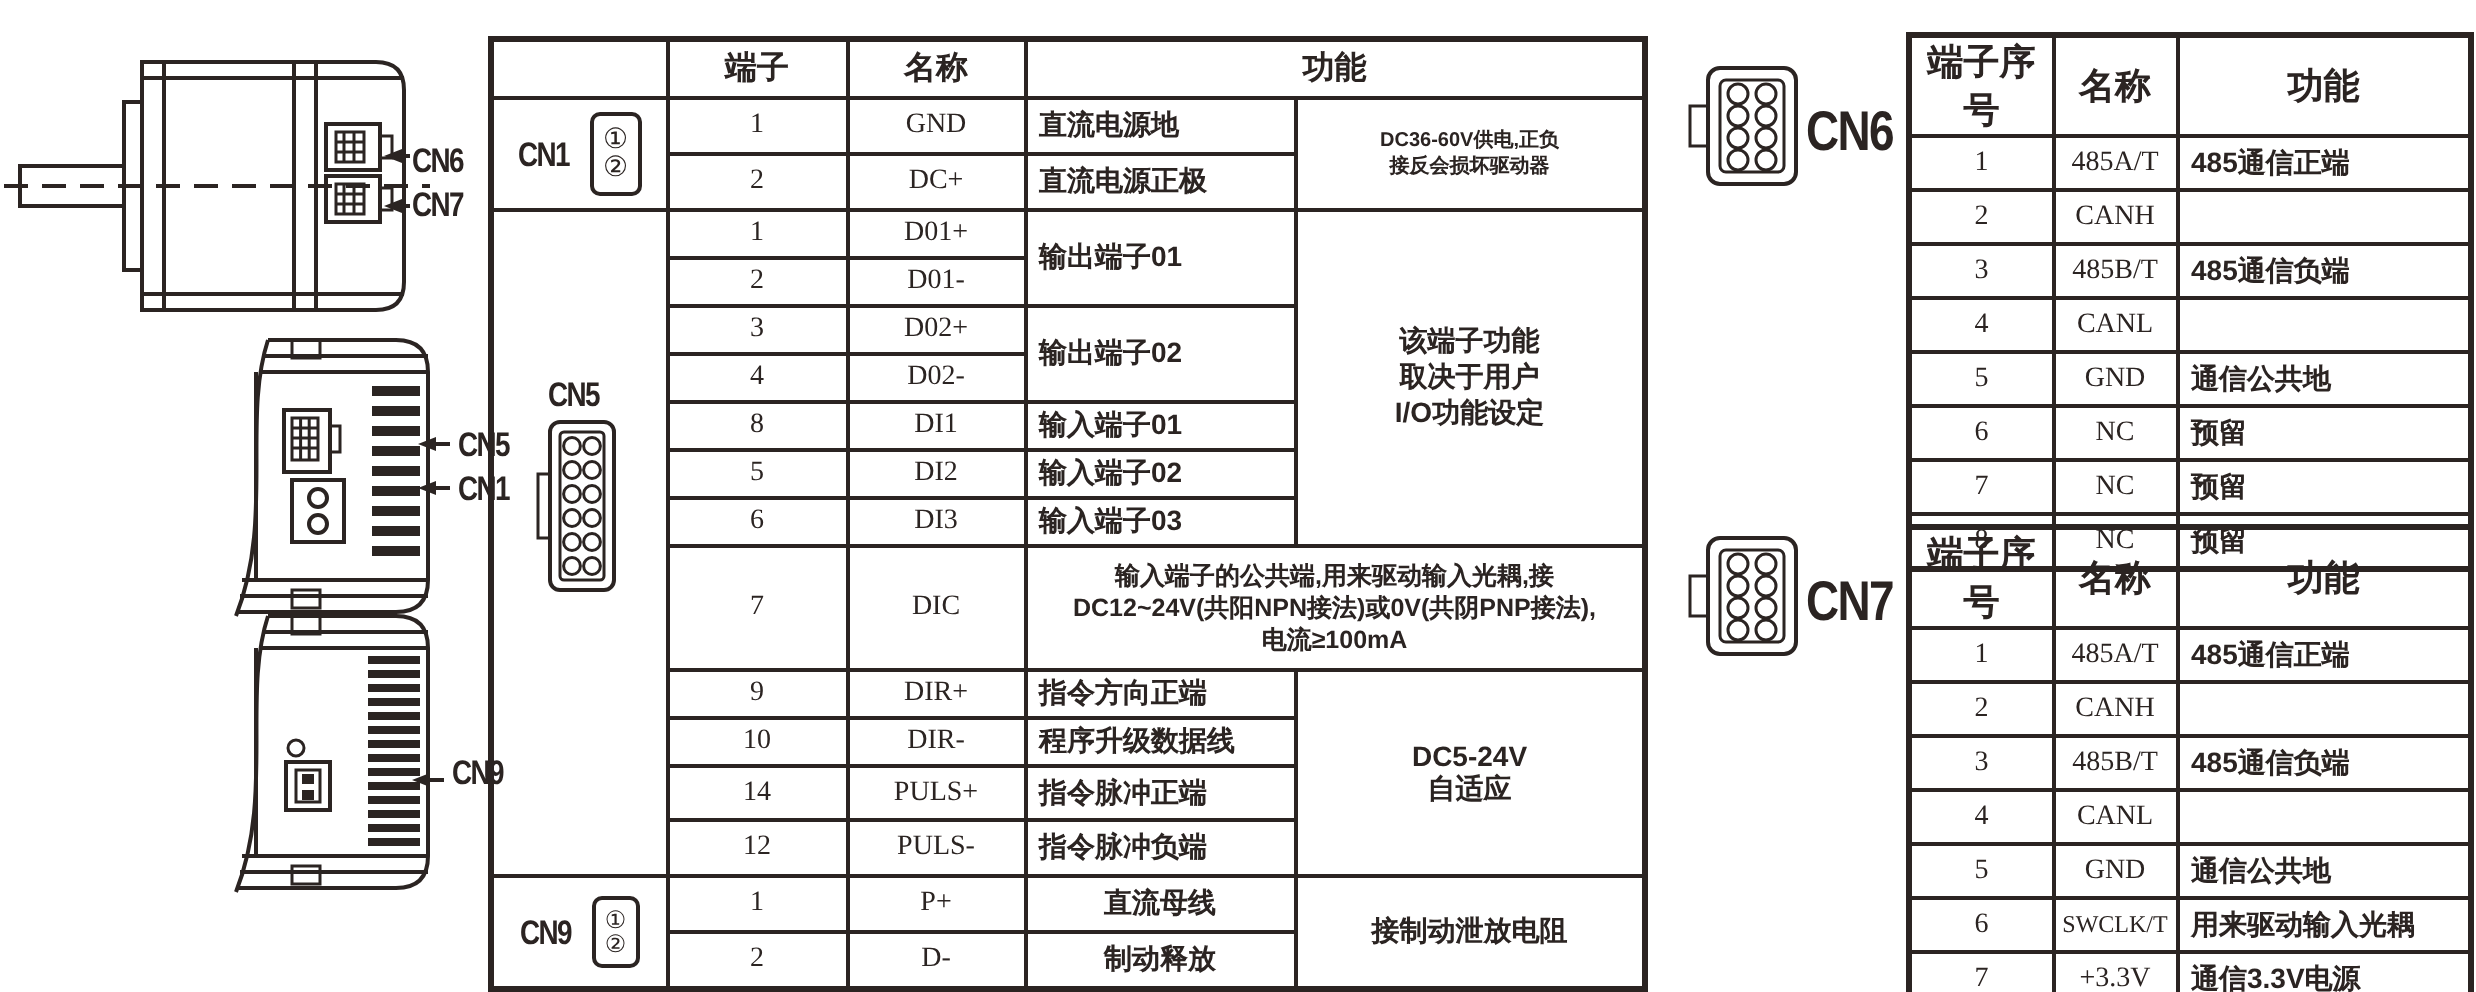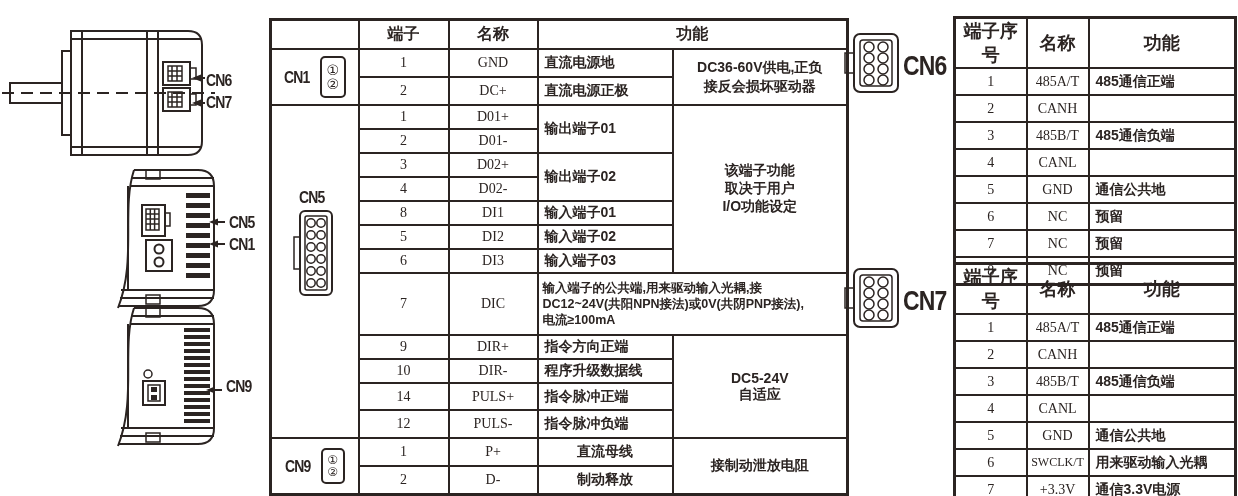--- a/index.html
+++ b/index.html
@@ -23,22 +23,22 @@
   
   table{border-collapse:collapse;table-layout:fixed;}
   .grid{border:3px solid var(--ink);}
   .grid td,.grid th{border:2px solid var(--ink);padding:0 2px;overflow:hidden;}
   .grid th{font-size:16px;font-weight:bold;font-family:"Liberation Sans",sans-serif;}
   td.lat{font-size:14px;font-family:"Liberation Serif",serif;text-align:center;}
   td.zh{font-size:14px;font-weight:bold;font-family:"Liberation Sans",sans-serif;}
   td.fn-left{text-align:left;padding-left:6px;}
   td.fn-center{text-align:center;}
   .preline{white-space:pre-line;}
-  td.small-note{font-size:12.5px;line-height:1.3;text-align:left;padding:2px 4px;}
-  td.note135{font-size:14px;line-height:1.35;}
+  td.small-note{font-size:12.5px;line-height:1.3;text-align:center;padding:2px 4px;}
+  td.note135{font-size:10px;line-height:1.35;}
 
   
   .r27 td,.r27 th{height:27px;} .r26 td{height:26px;} .r25 td{height:25px;}
   .r22 td{height:22px;} .r56 td{height:56px;}
 
   
   .connflex{display:flex;align-items:center;justify-content:center;gap:5px;}
   .conncol{display:flex;flex-direction:column;align-items:center;gap:2px;}
   .minipins{border:2.5px solid var(--ink);border-radius:5px;display:flex;
             flex-direction:column;align-items:center;justify-content:center;
@@ -165,21 +165,21 @@
     <rect class="stroke" x="55" y="75" width="22" height="24"></rect>
     <rect class="stroke-thin" x="60" y="79" width="12" height="16"></rect>
     <rect class="fillink" x="63" y="81" width="6" height="5"></rect>
     <rect class="fillink" x="63" y="89" width="6" height="5"></rect>
   </g>
   <line class="stroke" x1="134" y1="84" x2="122" y2="84"></line>
   <polygon class="fillink" points="118,84 127,80.5 127,87.5"></polygon>
 </svg>
 <div class="abs cn-big lbl16" style="left:226px;top:378px;">CN9</div>
 
-<table class="abs grid" style="left:269px;top:18px;width:577px;">
+<table class="abs grid" style="left:244px;top:18px;width:577px;">
   <colgroup>
     <col style="width:88px">
       <col style="width:90px">
       <col style="width:89px">
     <col style="width:135px">
       <col style="width:175px">
   </colgroup>
   <tbody>
       <tr class="r27">
     <th></th>

